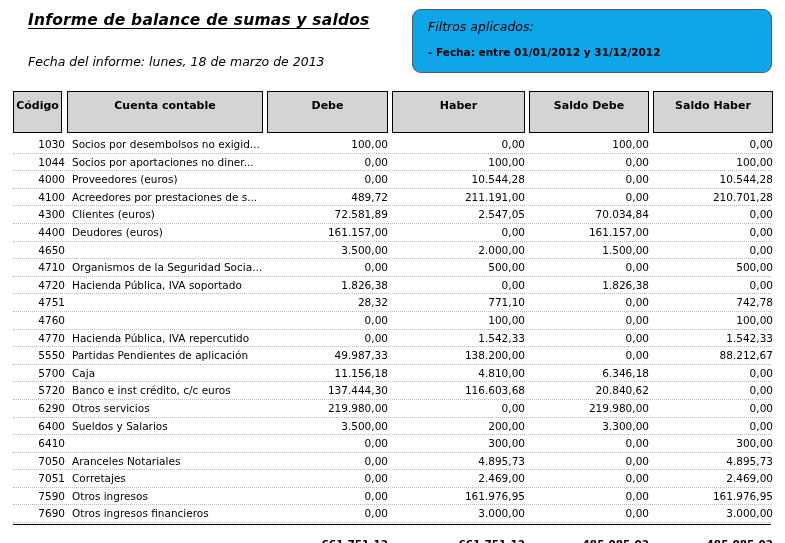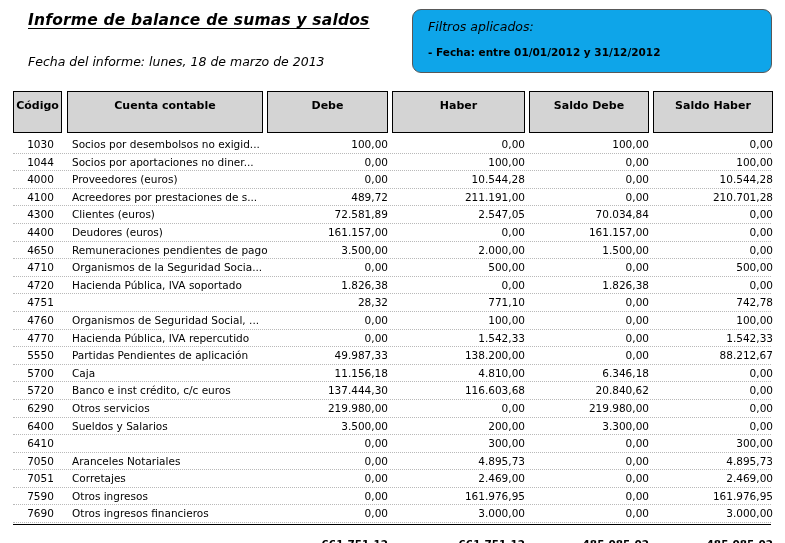--- a/index.html
+++ b/index.html
@@ -122,21 +122,21 @@
     border-bottom: 1px dotted #b9b9b9;
   }
   .td {
     position: absolute;
     top: 0;
     font-size: 10.5px;
     line-height: 16px;
     white-space: nowrap;
     overflow: hidden;
   }
-  .td.code   { text-align: center; padding-left: 3px; }
+  .td.code   { text-align: right; padding-left: 3px; }
   .td.name   { text-align: left; padding-left: 5px; }
   .td.num    { text-align: right; padding-right: 6px; }
 
   
   #totals-row {
     position: relative;
     height: 34px;
     border-top: 1px solid #000000;
     margin-top: 1px;
   }
@@ -222,21 +222,20 @@
       <div class="trow">
         <div class="td code col-codigo">4400</div>
         <div class="td name col-cuenta">Deudores (euros)</div>
         <div class="td num col-debe">161.157,00</div>
         <div class="td num col-haber">0,00</div>
         <div class="td num col-sdebe">161.157,00</div>
         <div class="td num col-shaber">0,00</div>
       </div>
       <div class="trow">
         <div class="td code col-codigo">4650</div>
-        <div class="td name col-cuenta">Remuneraciones pendientes de pago</div>
         <div class="td num col-debe">3.500,00</div>
         <div class="td num col-haber">2.000,00</div>
         <div class="td num col-sdebe">1.500,00</div>
         <div class="td num col-shaber">0,00</div>
       </div>
       <div class="trow">
         <div class="td code col-codigo">4710</div>
         <div class="td name col-cuenta">Organismos de la Seguridad Socia...</div>
         <div class="td num col-debe">0,00</div>
         <div class="td num col-haber">500,00</div>
@@ -253,21 +252,20 @@
       </div>
       <div class="trow">
         <div class="td code col-codigo">4751</div>
         <div class="td num col-debe">28,32</div>
         <div class="td num col-haber">771,10</div>
         <div class="td num col-sdebe">0,00</div>
         <div class="td num col-shaber">742,78</div>
       </div>
       <div class="trow">
         <div class="td code col-codigo">4760</div>
-        <div class="td name col-cuenta">Organismos de Seguridad Social, ...</div>
         <div class="td num col-debe">0,00</div>
         <div class="td num col-haber">100,00</div>
         <div class="td num col-sdebe">0,00</div>
         <div class="td num col-shaber">100,00</div>
       </div>
       <div class="trow">
         <div class="td code col-codigo">4770</div>
         <div class="td name col-cuenta">Hacienda Pública, IVA repercutido</div>
         <div class="td num col-debe">0,00</div>
         <div class="td num col-haber">1.542,33</div>

